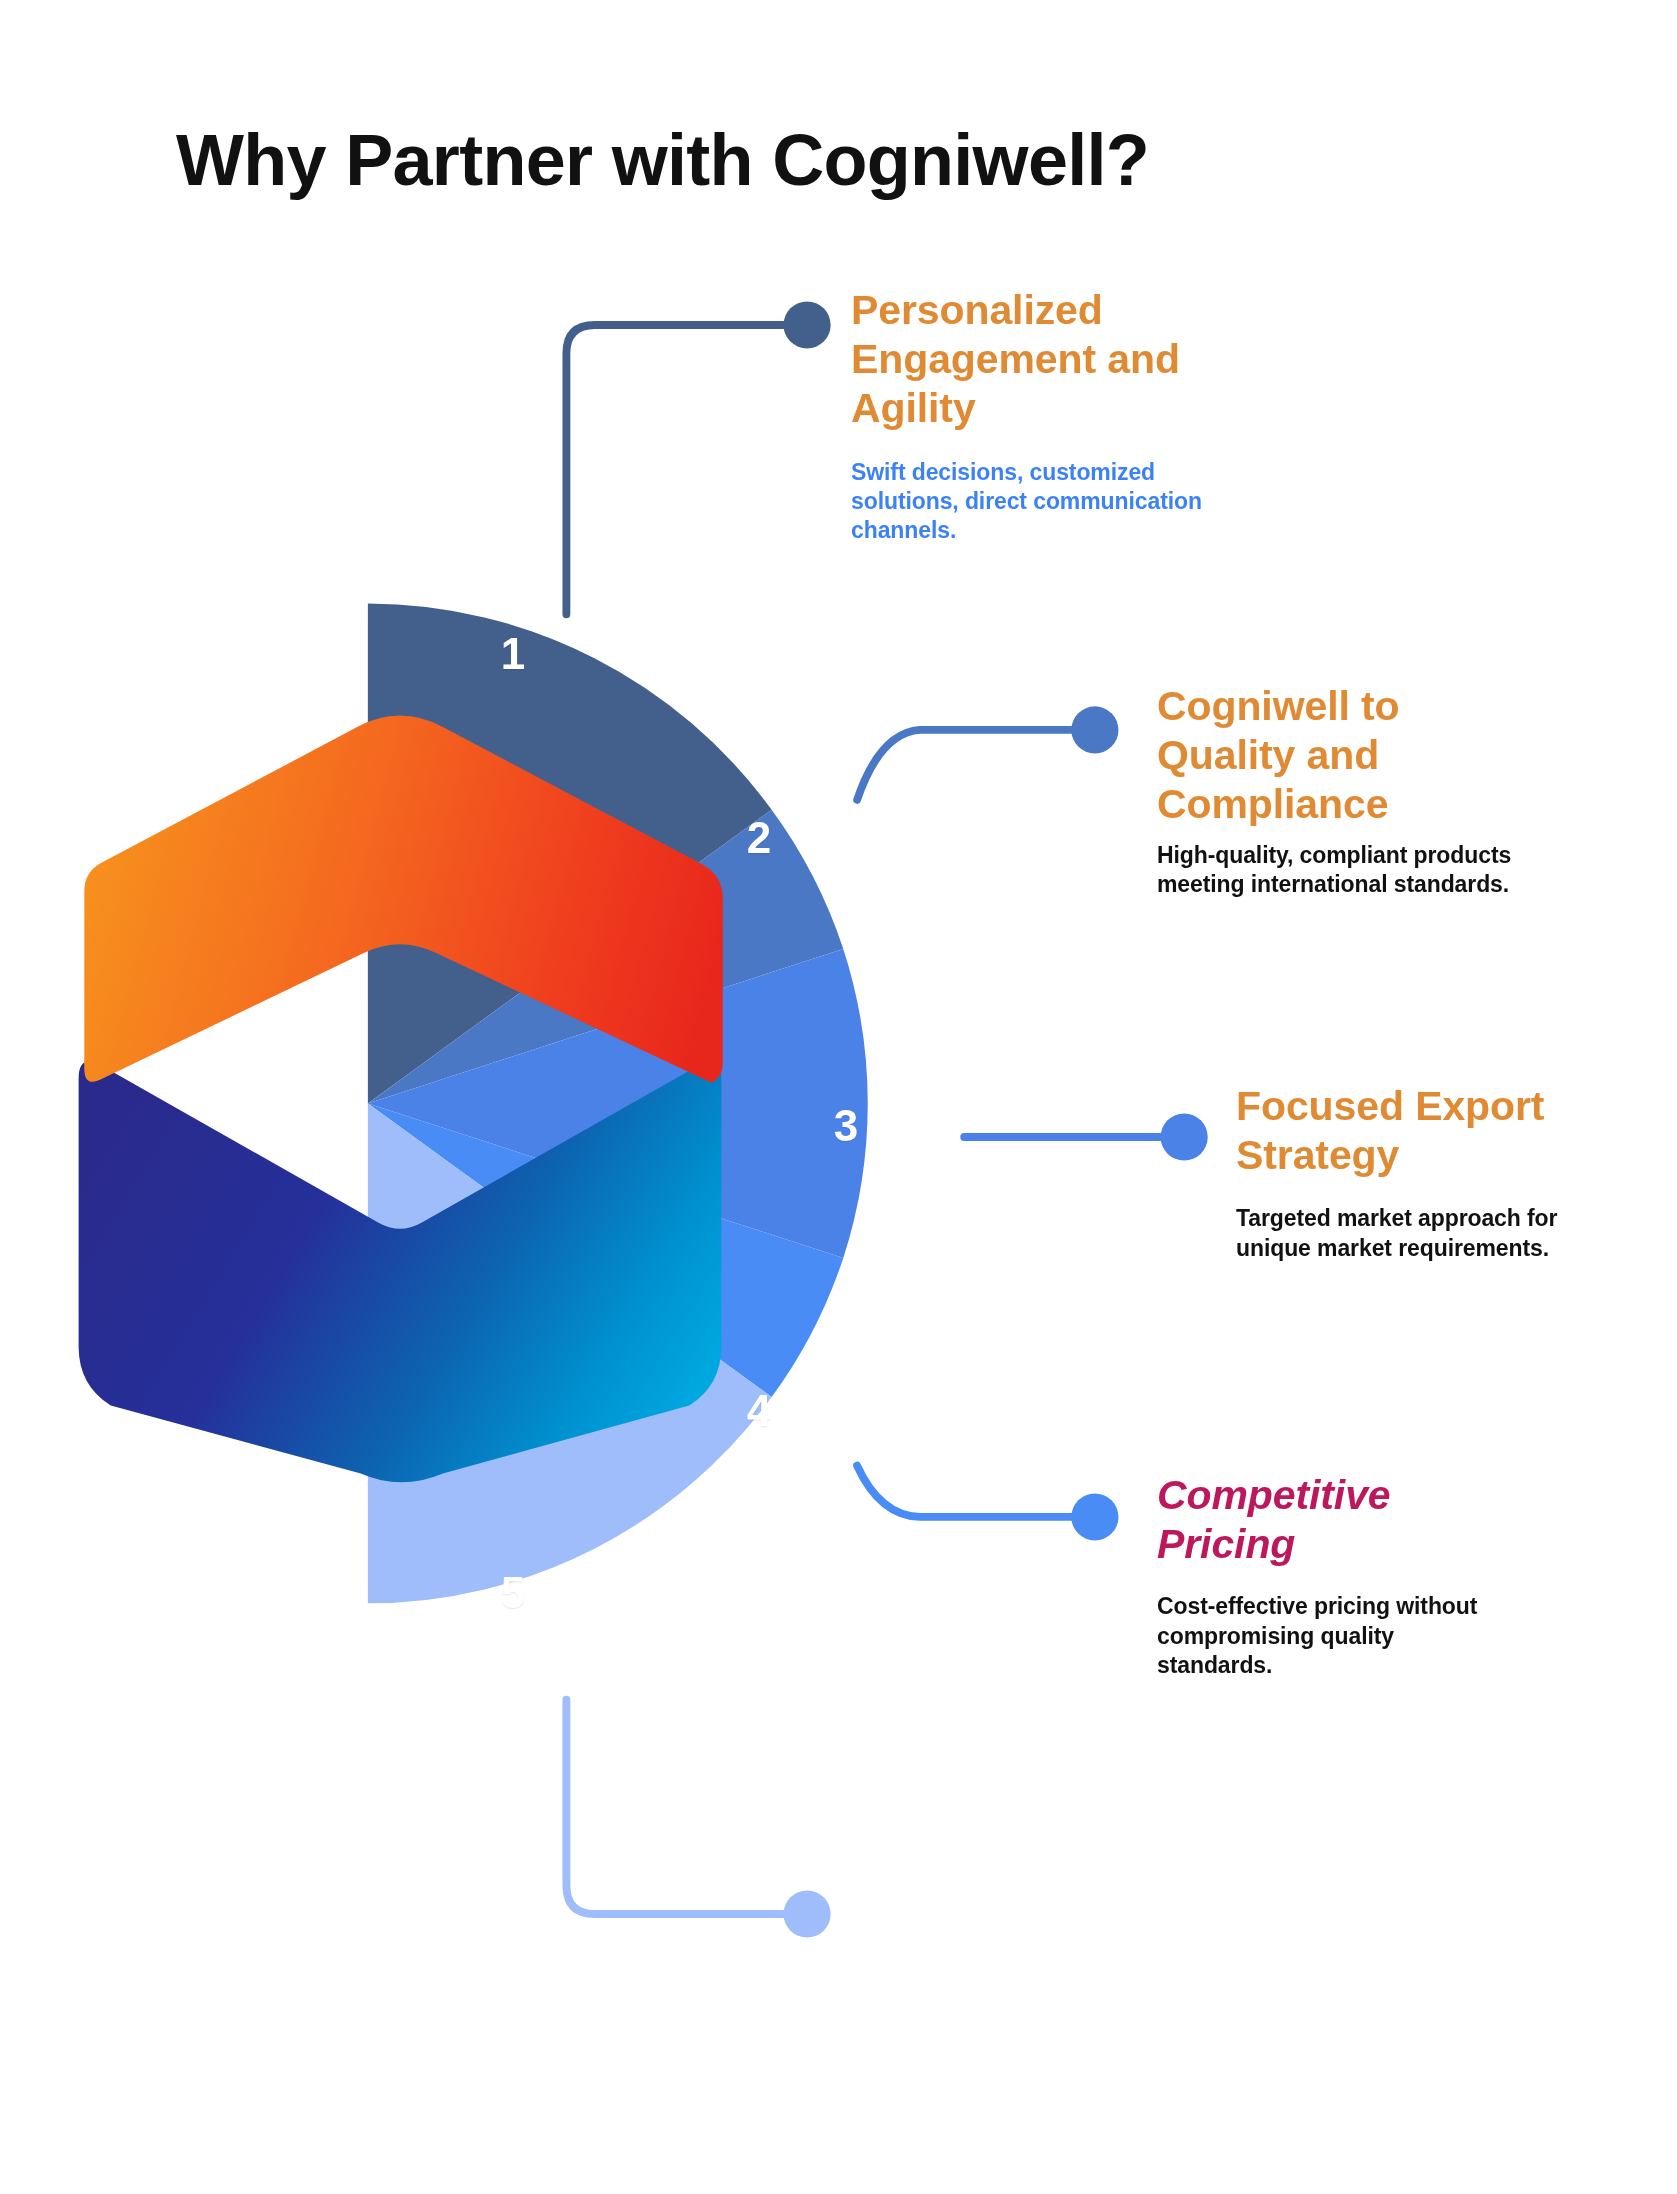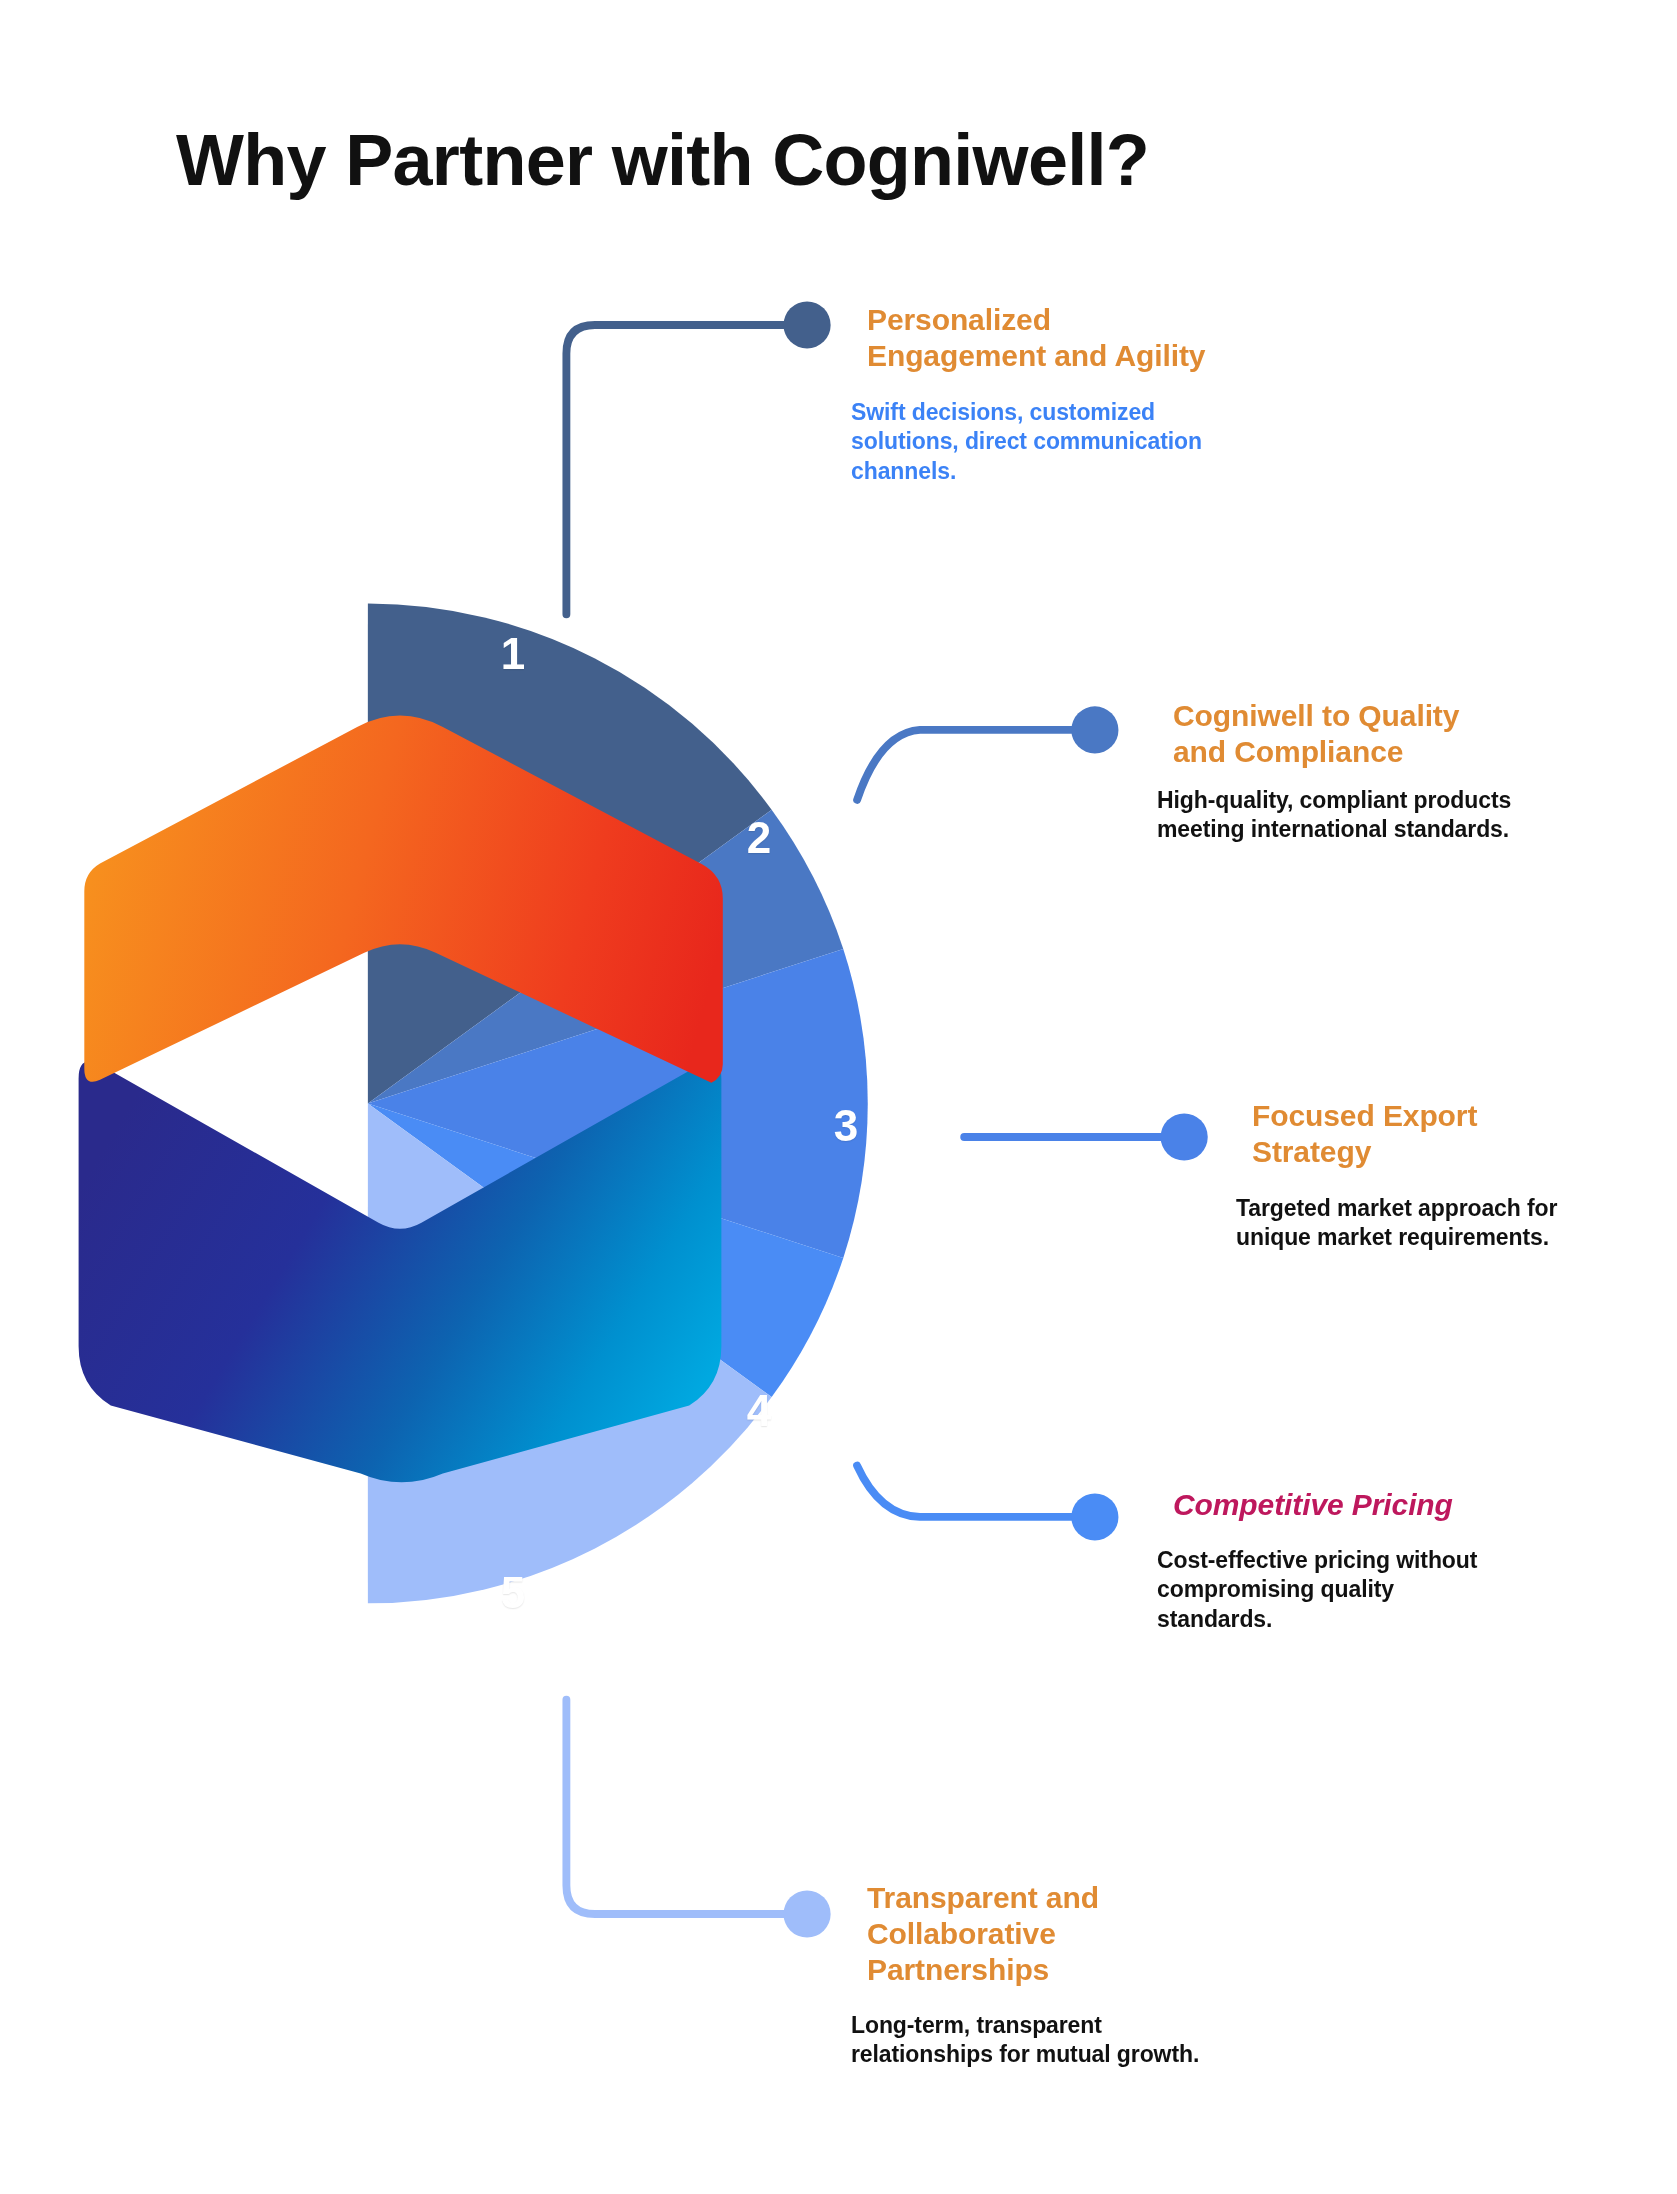--- a/index.html
+++ b/index.html
@@ -50,22 +50,22 @@
     text-shadow:0 0.7px 1.4px rgba(0,0,0,.10);
     user-select:none;
   }
 
   
   .callout{
     position:absolute;
     width:457px;
   }
   .callout h3{
-    margin:16px;
-    font-size:30px;
+    margin:0;
+    font-size:41px;
     line-height:1.20;
     font-weight:bold;
     color:#e08b33;
     letter-spacing:-0.1px;
   }
   .callout p{
     margin:20px 0 0 0;
     font-size:23px;
     line-height:1.28;
     font-weight:bold;
@@ -236,19 +236,15 @@
   <div class="callout c3">
     <h3 style="color: rgb(224, 139, 51);">Focused Export Strategy</h3>
     <p style="color: rgb(17, 17, 17);">Targeted market approach for unique market requirements.</p>
   </div>
 
   <div class="callout c4">
     <h3 style="color: #be185d; font-style: italic;">Competitive Pricing</h3>
     <p style="color: rgb(17, 17, 17);">Cost-effective pricing without compromising quality standards.</p>
   </div>
 
-  <div class="callout c5">
-    <h3 style="color: rgb(224, 139, 51);">Transparent and Collaborative Partnerships</h3>
-    <p style="color: rgb(17, 17, 17);">Long-term, transparent relationships for mutual growth.</p>
-  </div>
 
 </div>
 
 
 </body></html>

